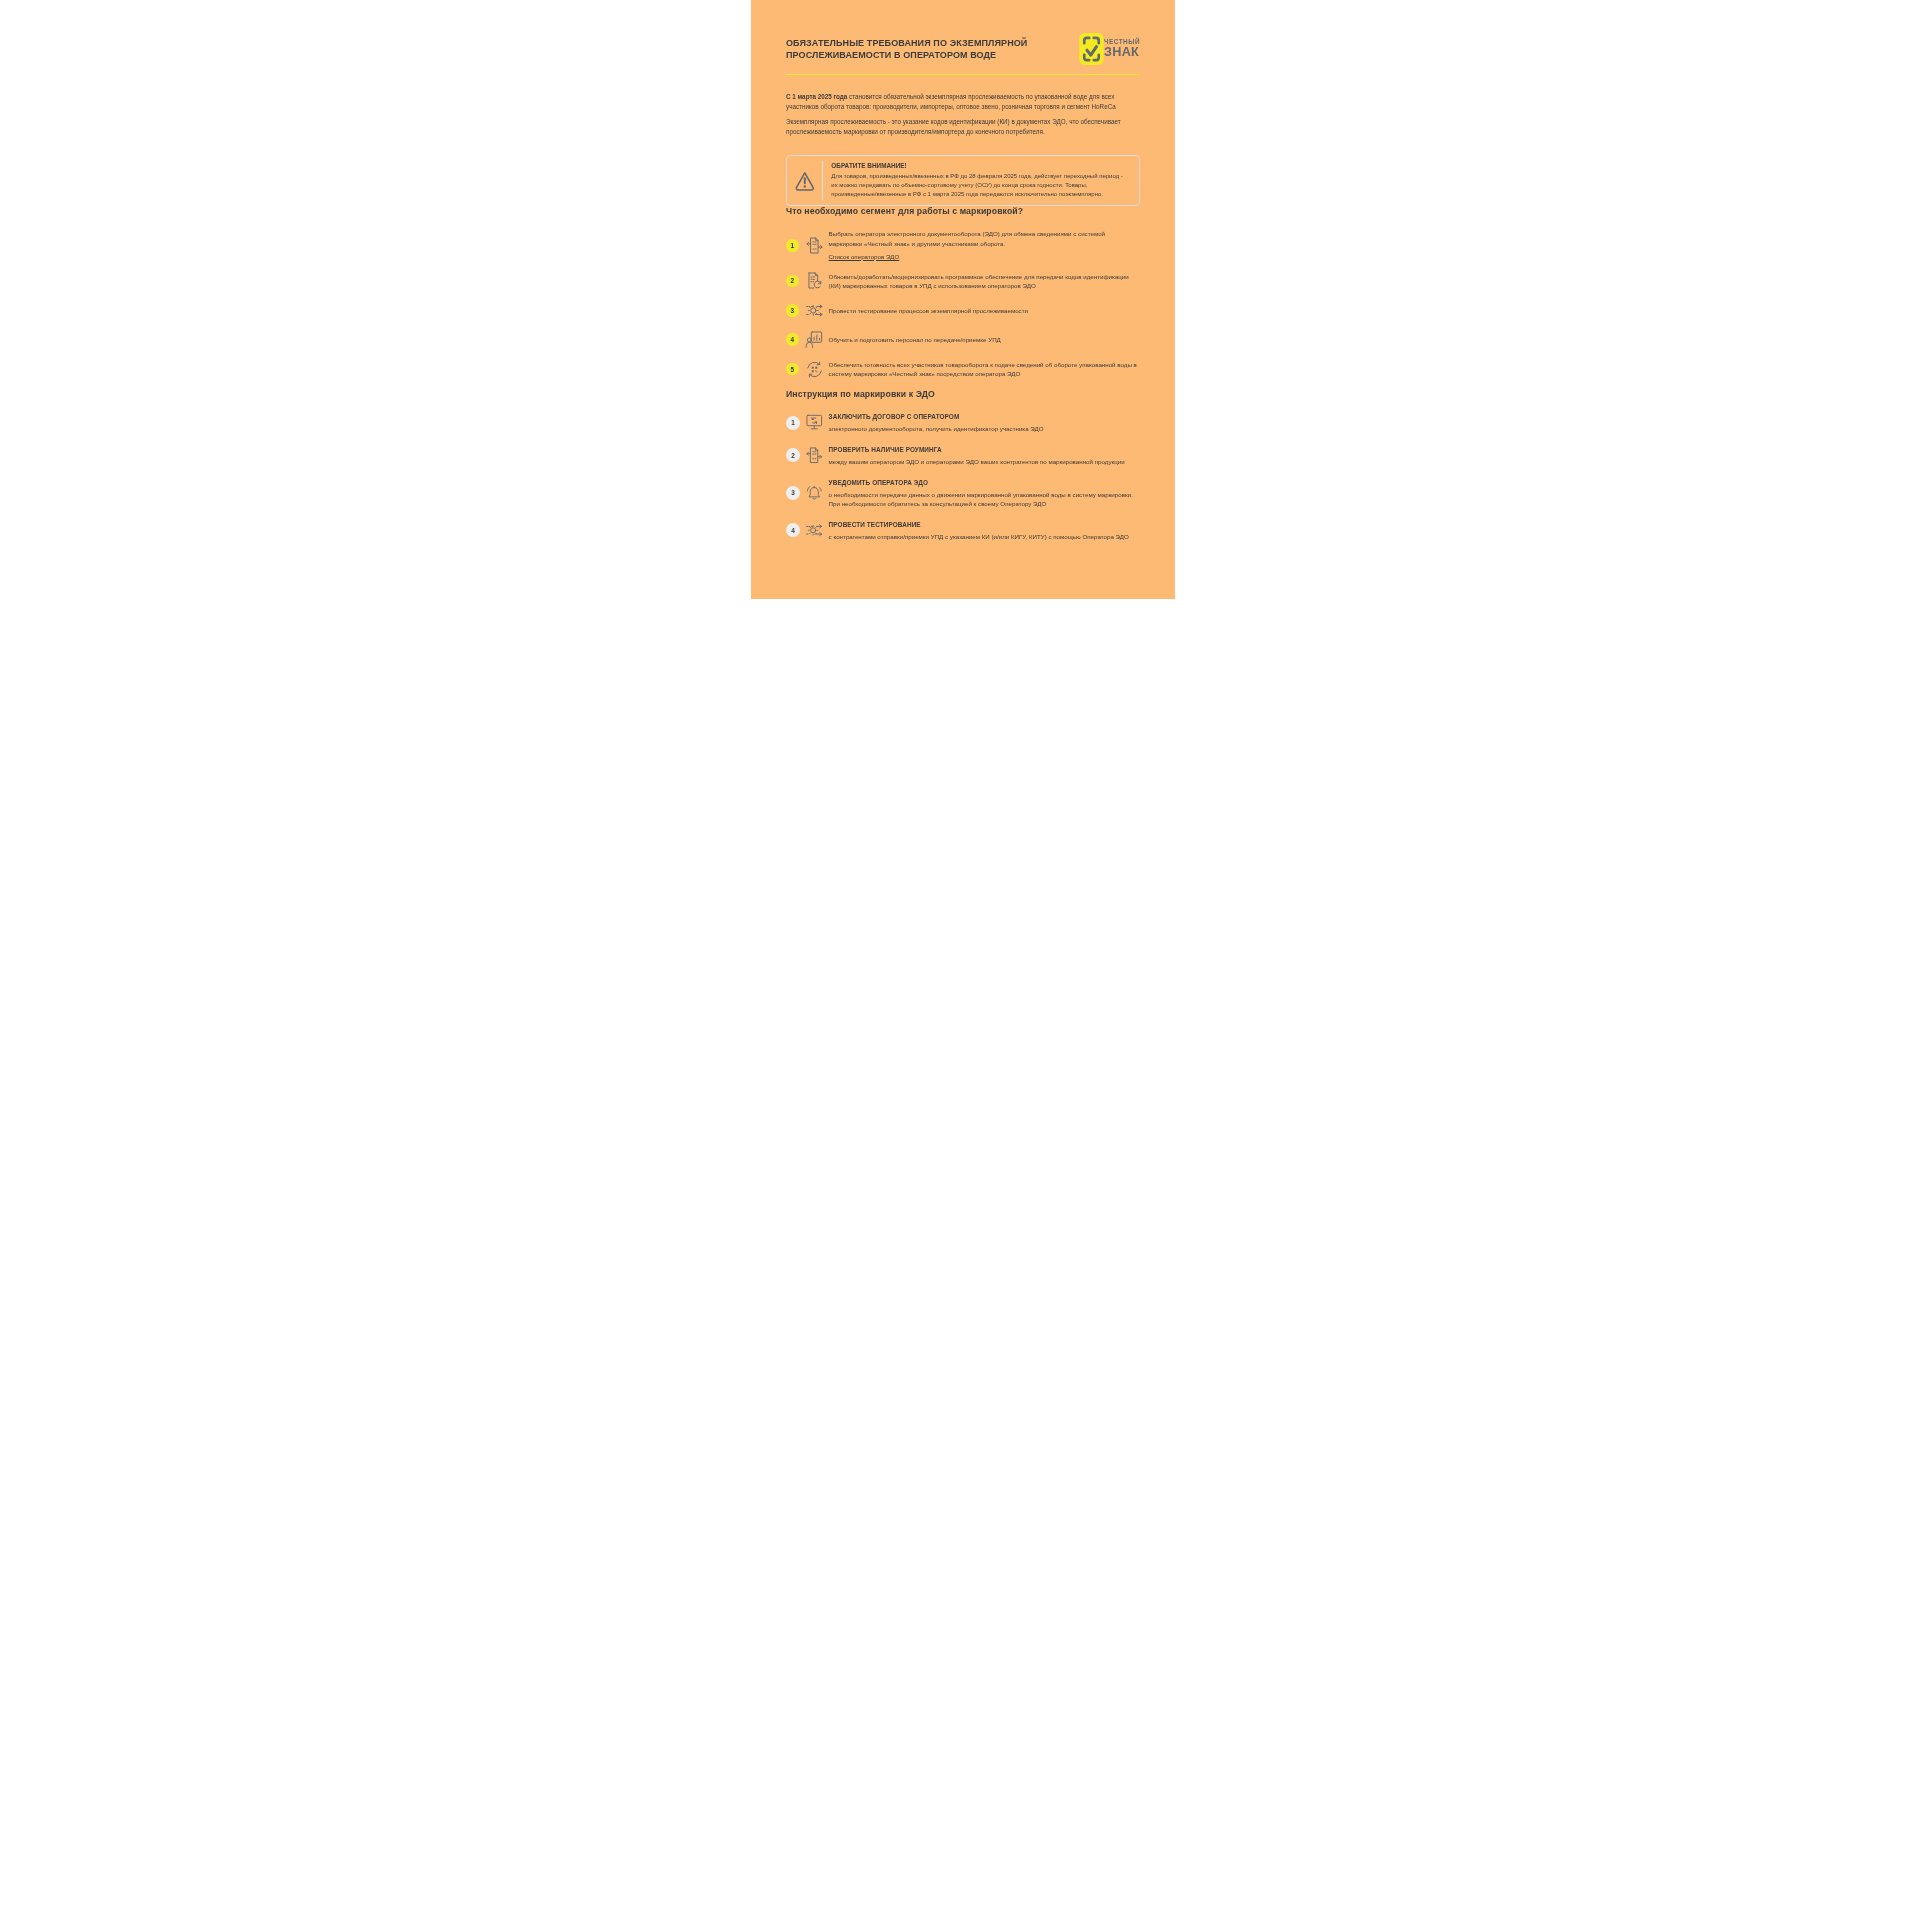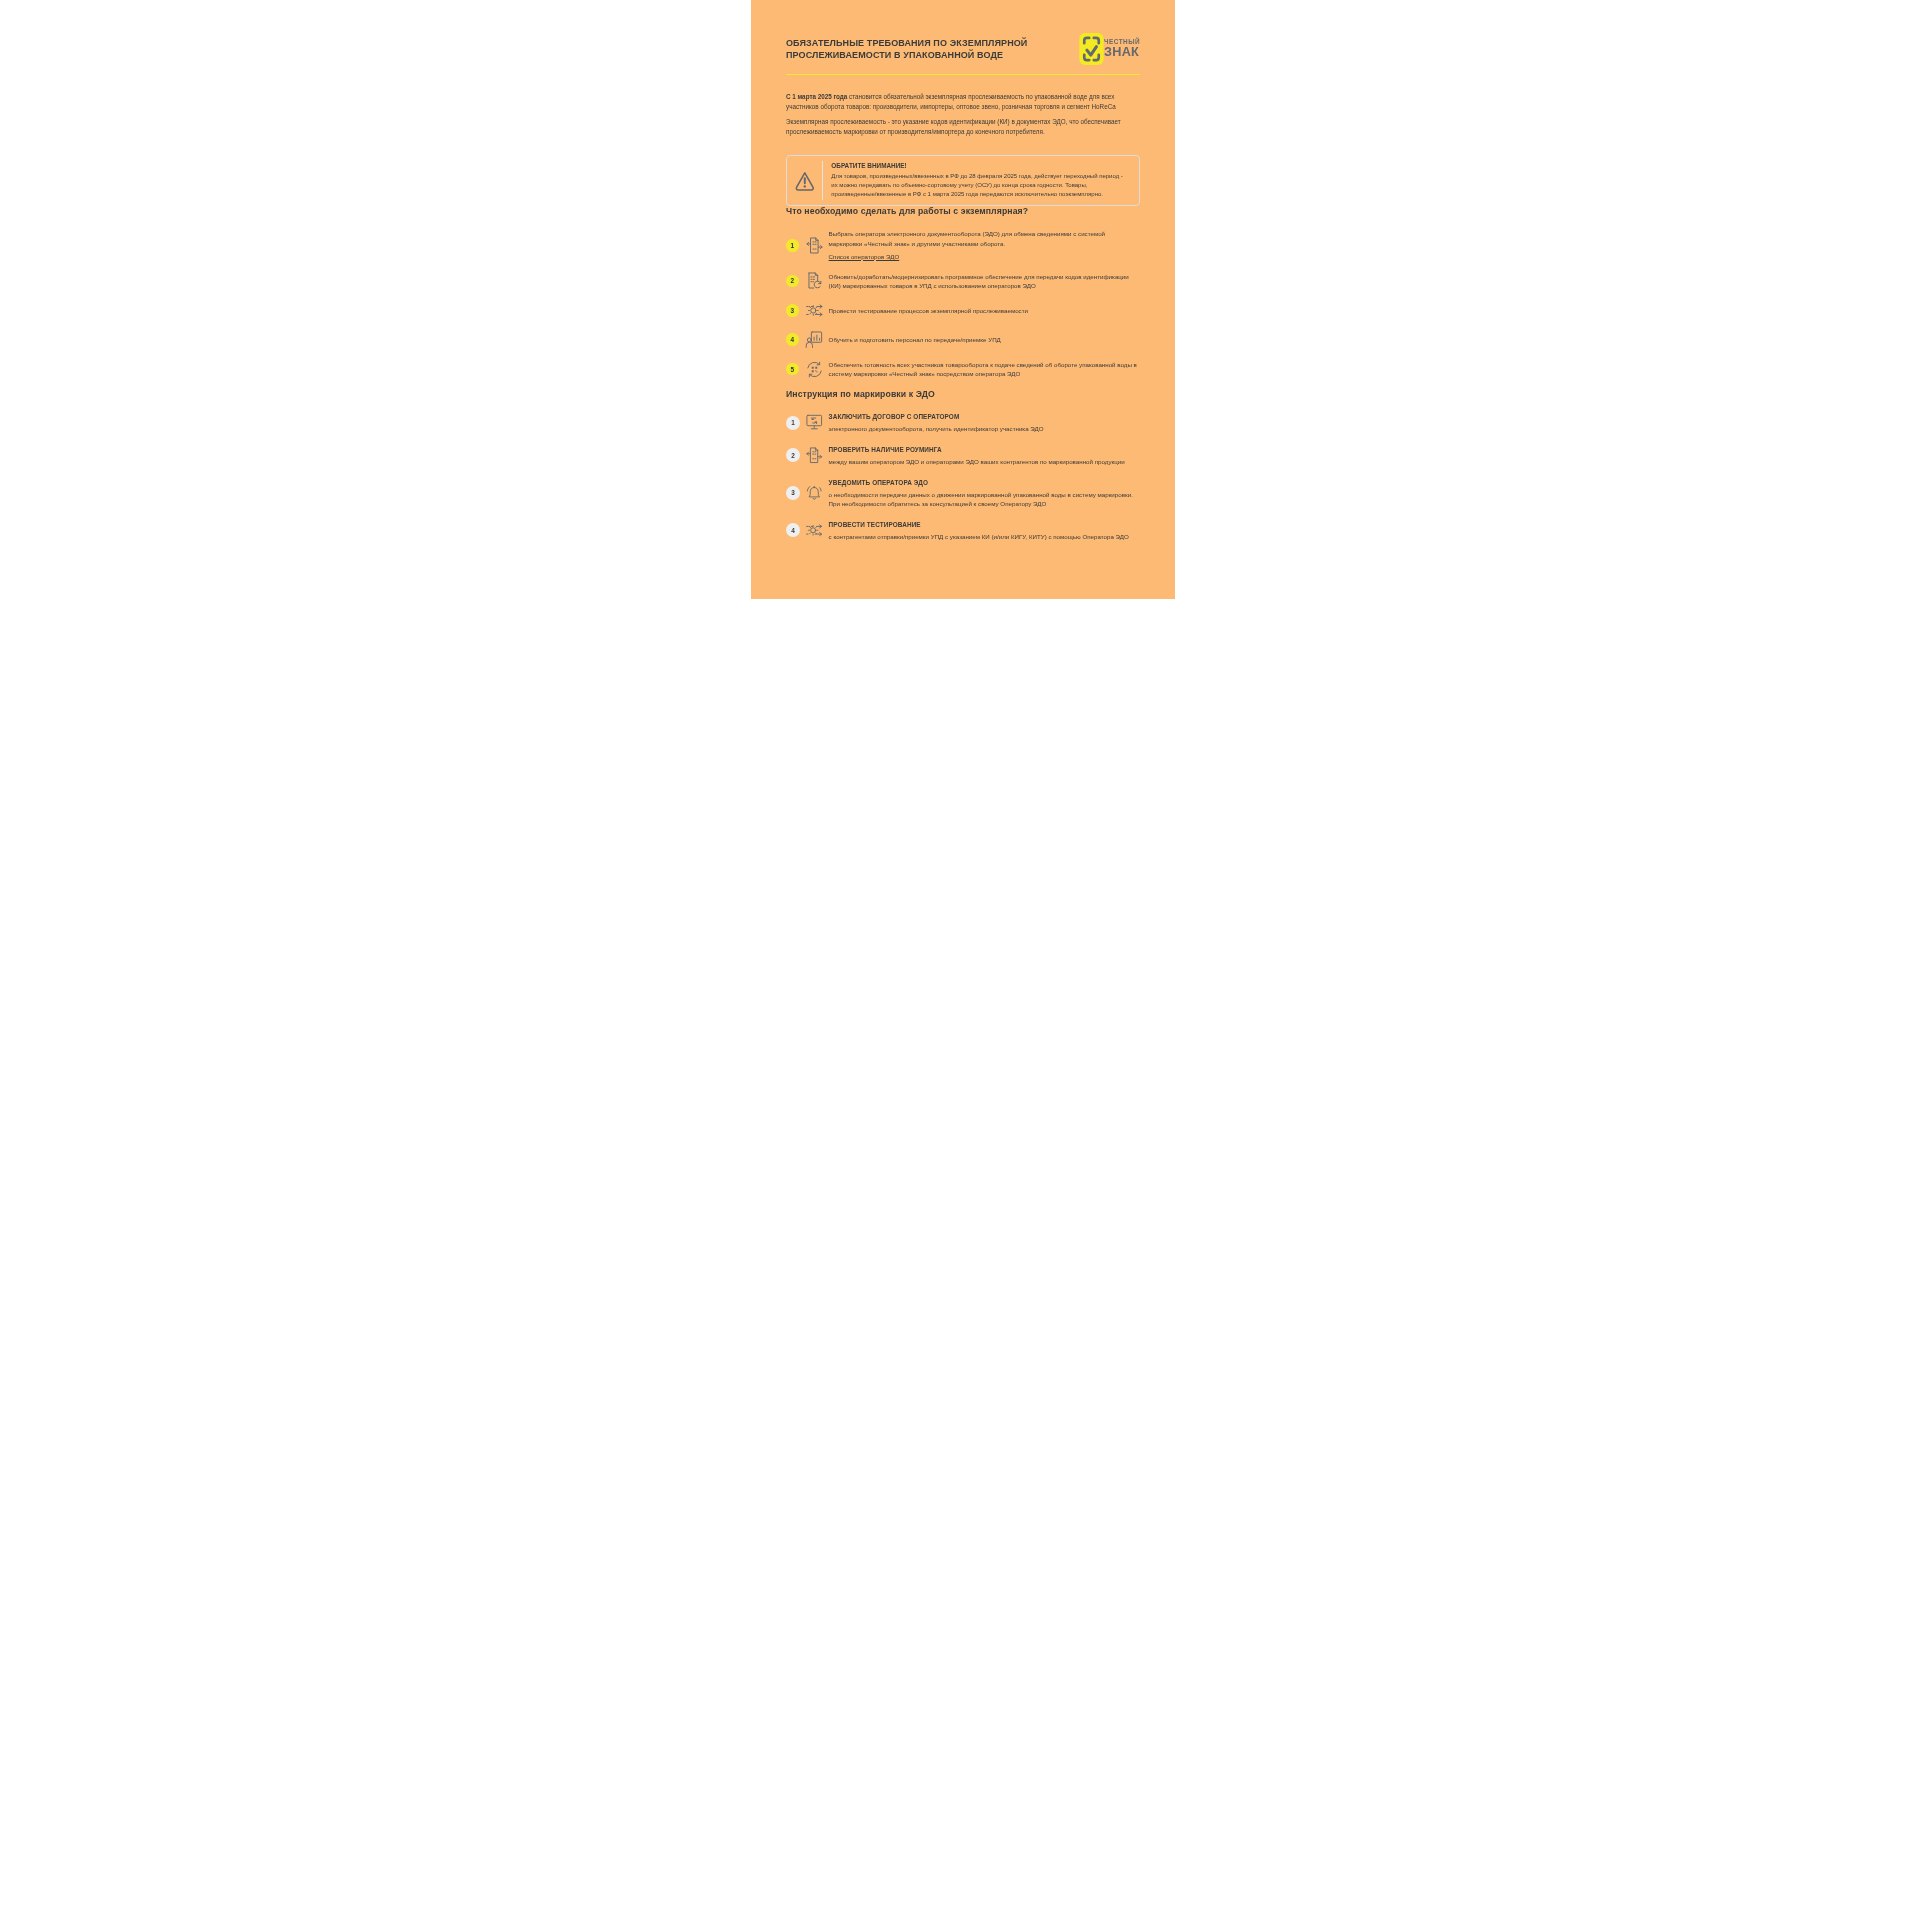--- a/index.html
+++ b/index.html
@@ -53,21 +53,21 @@
 </style>
 </head>
 <body>
 
 <div class="page">
   <div class="content">
 
     <div class="header">
       <div class="title">
         <div>ОБЯЗАТЕЛЬНЫЕ ТРЕБОВАНИЯ ПО ЭКЗЕМПЛЯРНОЙ</div>
-        <div>ПРОСЛЕЖИВАЕМОСТИ В УПАКОВАННОЙ ВОДЕ</div>
+        <div>ПРОСЛЕЖИВАЕМОСТИ В ОПЕРАТОРОМ ВОДЕ</div>
       </div>
       <div class="logo">
         <span>
           <svg width="25" height="32" viewBox="0 0 64 84">
             <rect x="0" y="0" width="64" height="84" rx="15" fill="#f3ea21"></rect>
             <g fill="none" stroke="#65686d" stroke-width="7" stroke-linecap="round">
               <path d="M13 27 v-7 a7 7 0 0 1 7 -7 h6"></path>
               <path d="M51 27 v-7 a7 7 0 0 0 -7 -7 h-6"></path>
               <path d="M13 57 v7 a7 7 0 0 0 7 7 h6"></path>
               <path d="M51 57 v7 a7 7 0 0 1 -7 7 h-6"></path>
@@ -98,21 +98,21 @@
           </svg>
         </span>
       </div>
       <div class="warn-divider"></div>
       <div class="warn-text">
         <p class="warn-title">ОБРАТИТЕ ВНИМАНИЕ!</p>
         <p class="warn-body">Для товаров, произведенных/ввезенных в РФ до 28 февраля 2025 года, действует переходный период - их можно передавать по объемно-сортовому учету (ОСУ) до конца срока годности. Товары, произведенные/ввезенные в РФ с 1 марта 2025 года передаются исключительно поэкземплярно.</p>
       </div>
     </div>
 
-    <h2 class="section-title s1-title">Что необходимо сделать для работы с экземплярная?</h2>
+    <h2 class="section-title s1-title">Что необходимо сегмент для работы с маркировкой?</h2>
 
     <div class="rows">
 
       <div class="row">
         <span class="num num-yellow">1</span>
         <span class="row-icon">
           <svg width="19" height="19" viewBox="0 0 48 48" class="ic">
             <path d="M15 5 h12 l6 6 v32 h-18 z"></path>
             <path d="M27 5 v6 h6"></path>
             <path d="M20 15 h8 M20 21 h8 M20 33 h8" stroke-dasharray="3 3"></path>

